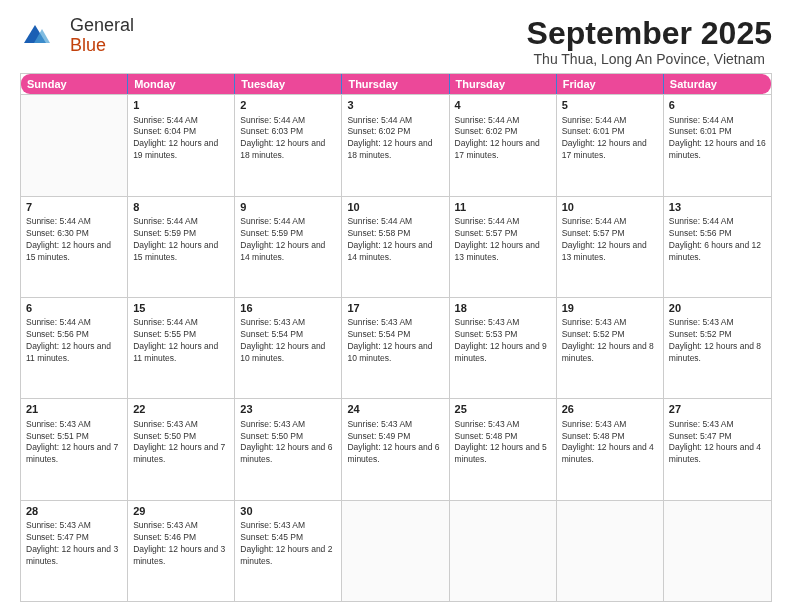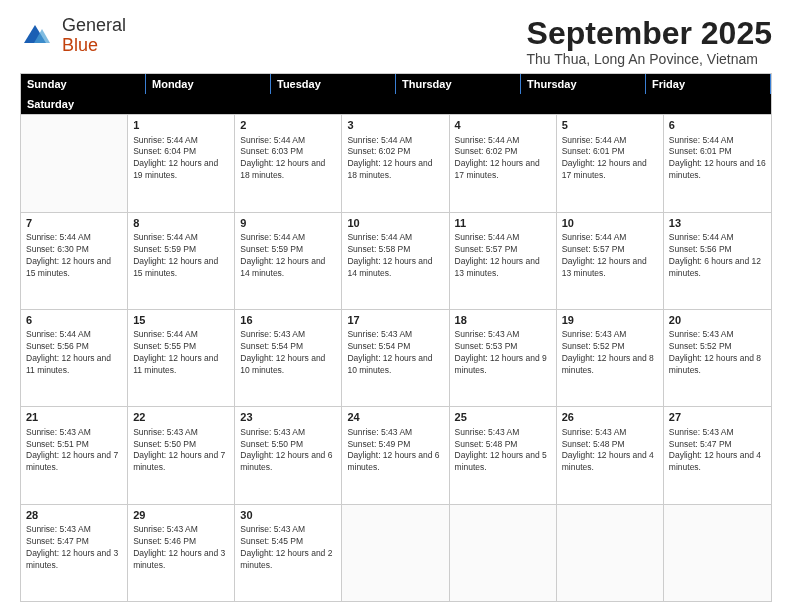--- a/index.html
+++ b/index.html
@@ -19,56 +19,57 @@
     }
     .header {
       display: flex;
       align-items: flex-start;
       justify-content: space-between;
       margin-bottom: 6px;
     }
     .logo {
       display: flex;
       align-items: center;
-      gap: 12px;
+      gap: 20px;
     }
     .logo-text {
       font-size: 18px;
       line-height: 1.1;
       color: #333;
     }
     .logo-text .general { display: block; }
     .logo-text .blue { display: block; color: #c2410c; }
     .logo-icon {
       width: 30px;
       height: 30px;
     }
     .title-block {
-      text-align: left;
+      text-align: center;
     }
     .month-title {
       font-size: 32px;
       font-weight: bold;
       color: #222;
       line-height: 1.1;
     }
     .subtitle {
       font-size: 14px;
       color: #444;
     }
     .calendar {
       flex: 1;
       display: flex;
       flex-direction: column;
       border: 1px solid #ccc;
     }
     .cal-header {
       display: grid;
-      grid-template-columns: repeat(6, 1fr);
-      background: #000000;
+      grid-template-columns: repeat(7, 1fr);
+      background: #ec4899;
+      border-radius: 9px;
     }
     .cal-header-cell {
       color: #fff;
       font-size: 11px;
       font-weight: bold;
       padding: 4px 6px;
       text-align: left;
       border-right: 1px solid #3a7fd4;
     }
     .cal-header-cell:last-child { border-right: none; }

